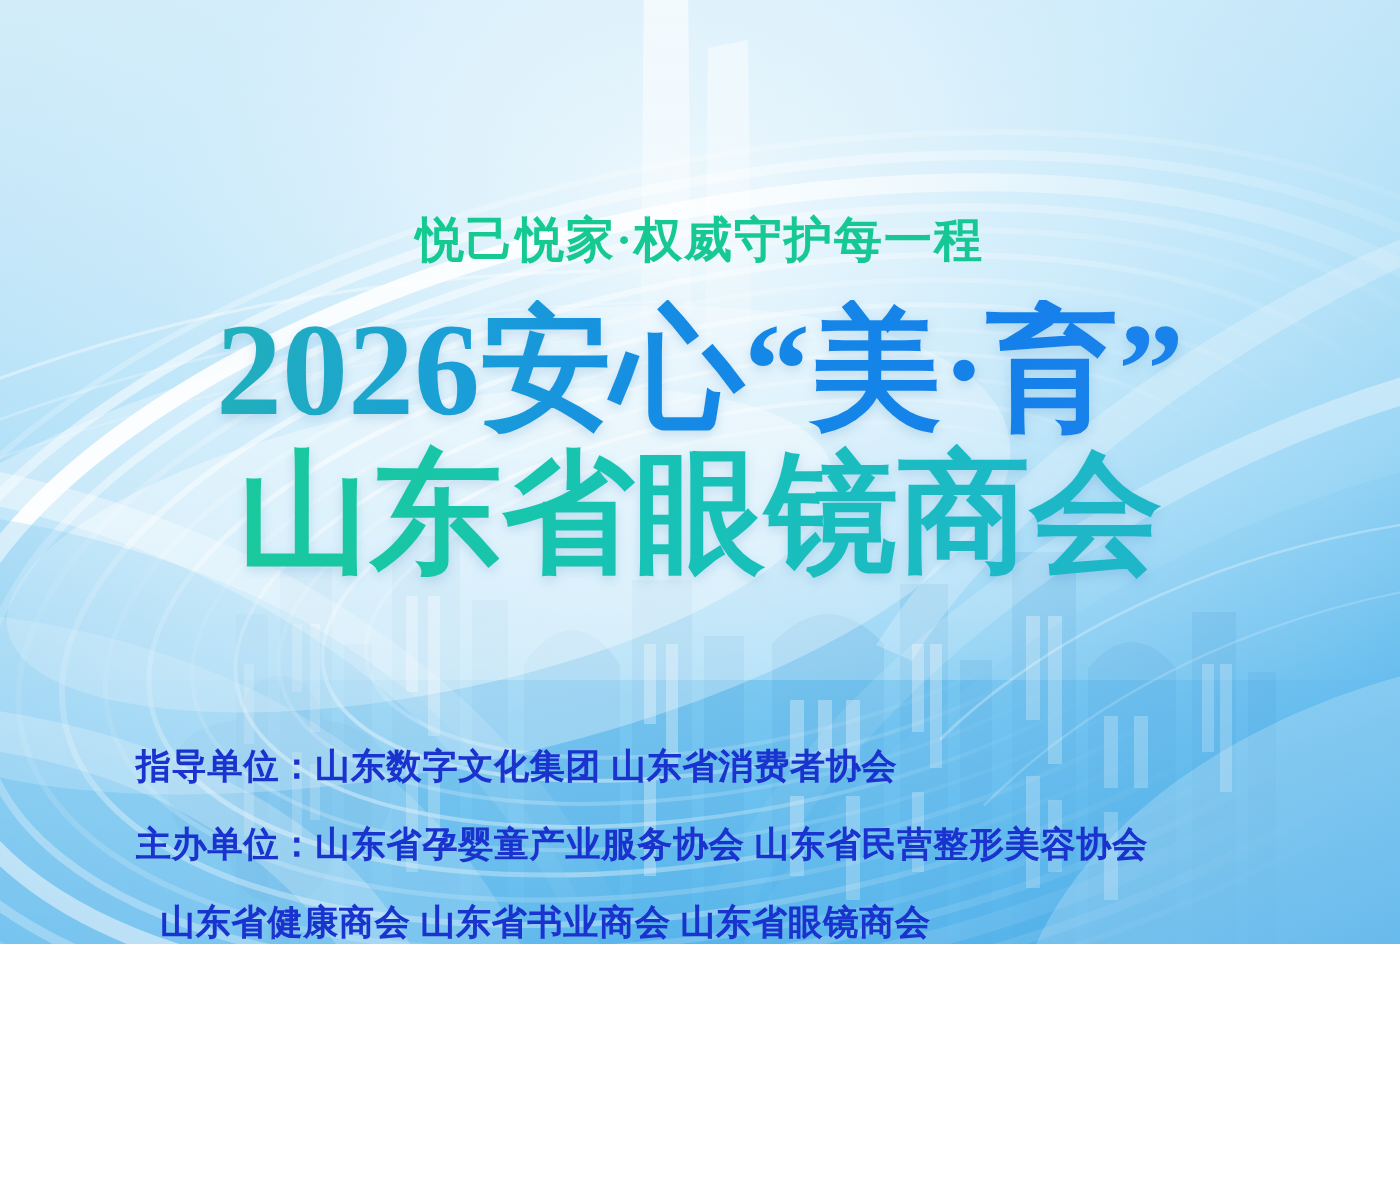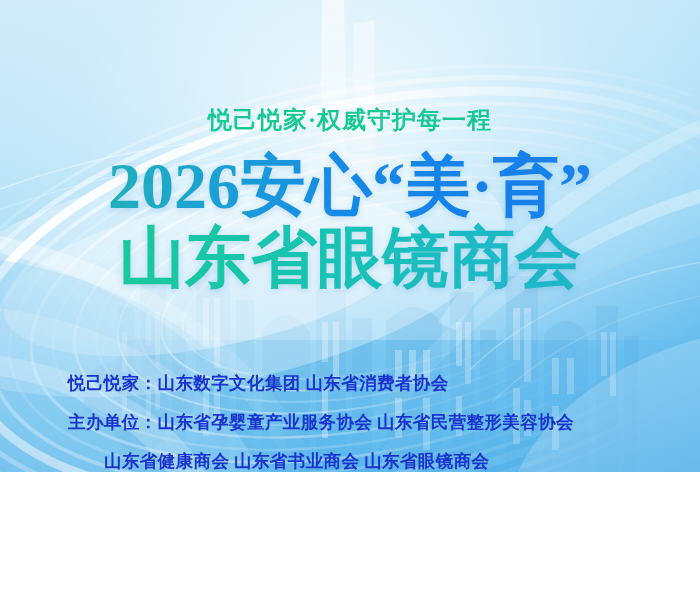--- a/index.html
+++ b/index.html
@@ -140,21 +140,21 @@
     font-size: 17.5px;
     font-weight: 700;
     line-height: 39px;
     letter-spacing: 0.4px;
   }
   .credit-row {
     white-space: nowrap;
     padding-left: 68px;
   }
   .credit-row.indent {
-    padding-left: 104px;
+    padding-left: 80px;
   }
   .credit-label { }
   .credit-value { }
 </style>
 </head>
 <body>
 
 <div id="poster">
 
   <div class="bg-layer">
@@ -348,21 +348,21 @@
 
     <div class="subtitle">悦己悦家·权威守护每一程</div>
 
     <div class="title-block">
       <div class="title-line title-line-1">2026安心“美·育”</div>
       <div class="title-line title-line-2">山东省眼镜商会</div>
     </div>
 
     <div class="credits">
       <div class="credit-row">
-        <span class="credit-label">悦己悦家：</span><span class="credit-value">山东数字文化集团   山东省消费者协会</span>
+        <span class="credit-label">指导单位：</span><span class="credit-value">山东数字文化集团   山东省消费者协会</span>
       </div>
       <div class="credit-row">
         <span class="credit-label">主办单位：</span><span class="credit-value">山东省孕婴童产业服务协会   山东省民营整形美容协会</span>
       </div>
       <div class="credit-row indent">
         <span class="credit-value">山东省健康商会   山东省书业商会   山东省眼镜商会</span>
       </div>
     </div>
 
   </div>

